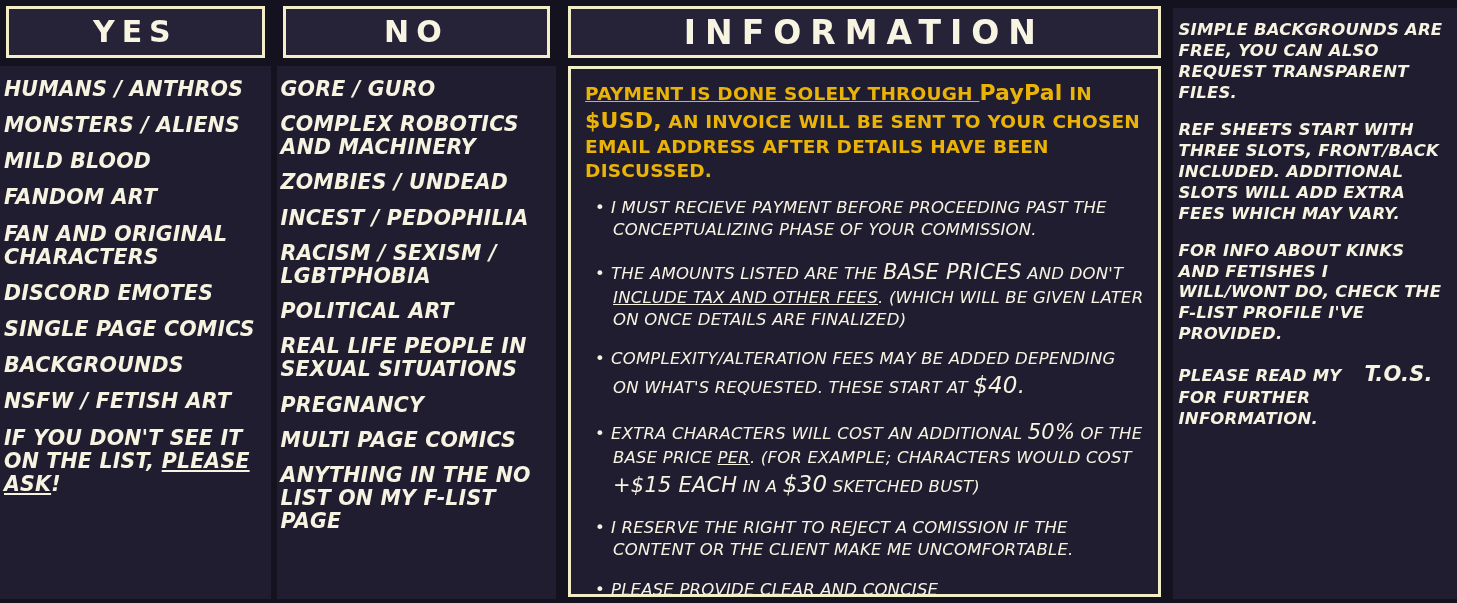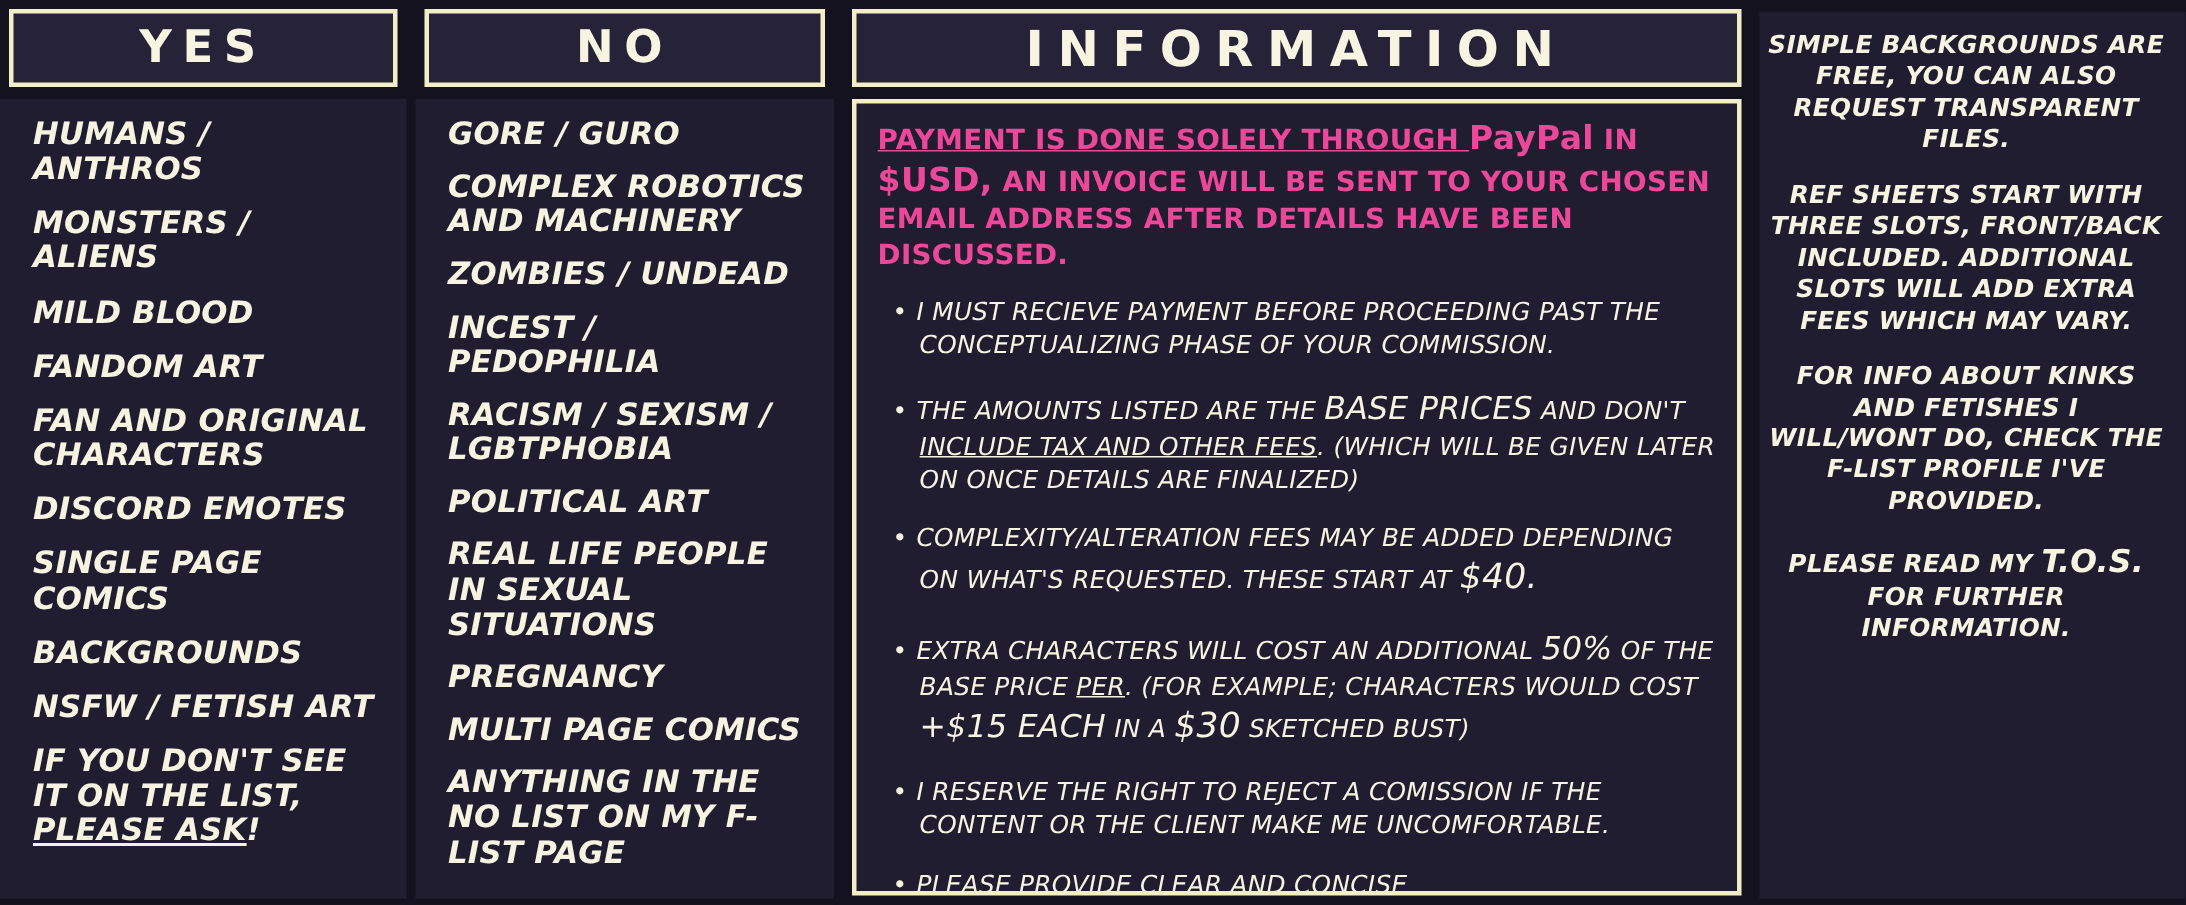--- a/index.html
+++ b/index.html
@@ -62,22 +62,22 @@
     background: #211d31;
     padding: 12px 14px 8px 14px;
     box-sizing: border-box;
     overflow: hidden;
   }
   .col-info .body-box {
     border: 3px solid #f2efc8;
     margin: 8px 6px 6px 6px;
     padding: 10px 14px 8px 14px;
   }
-  .col-yes .body-box, .col-no .body-box { padding-left: 22px; }
-  .col-extra .body-box { padding-left: 6px; text-align: center; }
+  .col-yes .body-box, .col-no .body-box { padding-left: 4px; }
+  .col-extra .body-box { padding-left: 6px; }
 
   .list-item {
     font-family: "DejaVu Sans", sans-serif;
     font-style: italic;
     font-weight: bold;
     font-size: 20.5px;
     line-height: 1.13;
     letter-spacing: 0.2px;
     color: #f6f3e1;
     margin-bottom: 13px;
@@ -87,21 +87,21 @@
 
   u { text-decoration: underline; }
 
   .info-head {
     font-family: "DejaVu Sans", sans-serif;
     font-weight: bold;
     font-size: 18.5px;
     line-height: 1.28;
     letter-spacing: 0.2px;
     margin-bottom: 14px;
-    color: #ec4899;
+    color: #eab308;
   }
   .info-head .big { font-size: 22px; }
   .info-head .u { text-decoration: underline; }
 
   .bullet {
     font-family: "DejaVu Sans", sans-serif;
     font-style: italic;
     font-weight: normal;
     font-size: 16.5px;
     line-height: 1.35;
@@ -118,21 +118,21 @@
     font-family: "DejaVu Sans", sans-serif;
     font-style: italic;
     font-weight: bold;
     font-size: 16.5px;
     line-height: 1.27;
     letter-spacing: 0.2px;
     color: #f6f3e1;
     margin-bottom: 16px;
     text-transform: uppercase;
   }
-  .extra-para .lg { font-size: 21px; }
+  .extra-para .lg { font-size: 21px; margin-left: 17px; }
   .bottom-strip {
     position: absolute;
     left: 0; right: 0; bottom: 0;
     height: 4px;
     background: #15121f;
   }
 </style>
 </head>
 <body>
 

